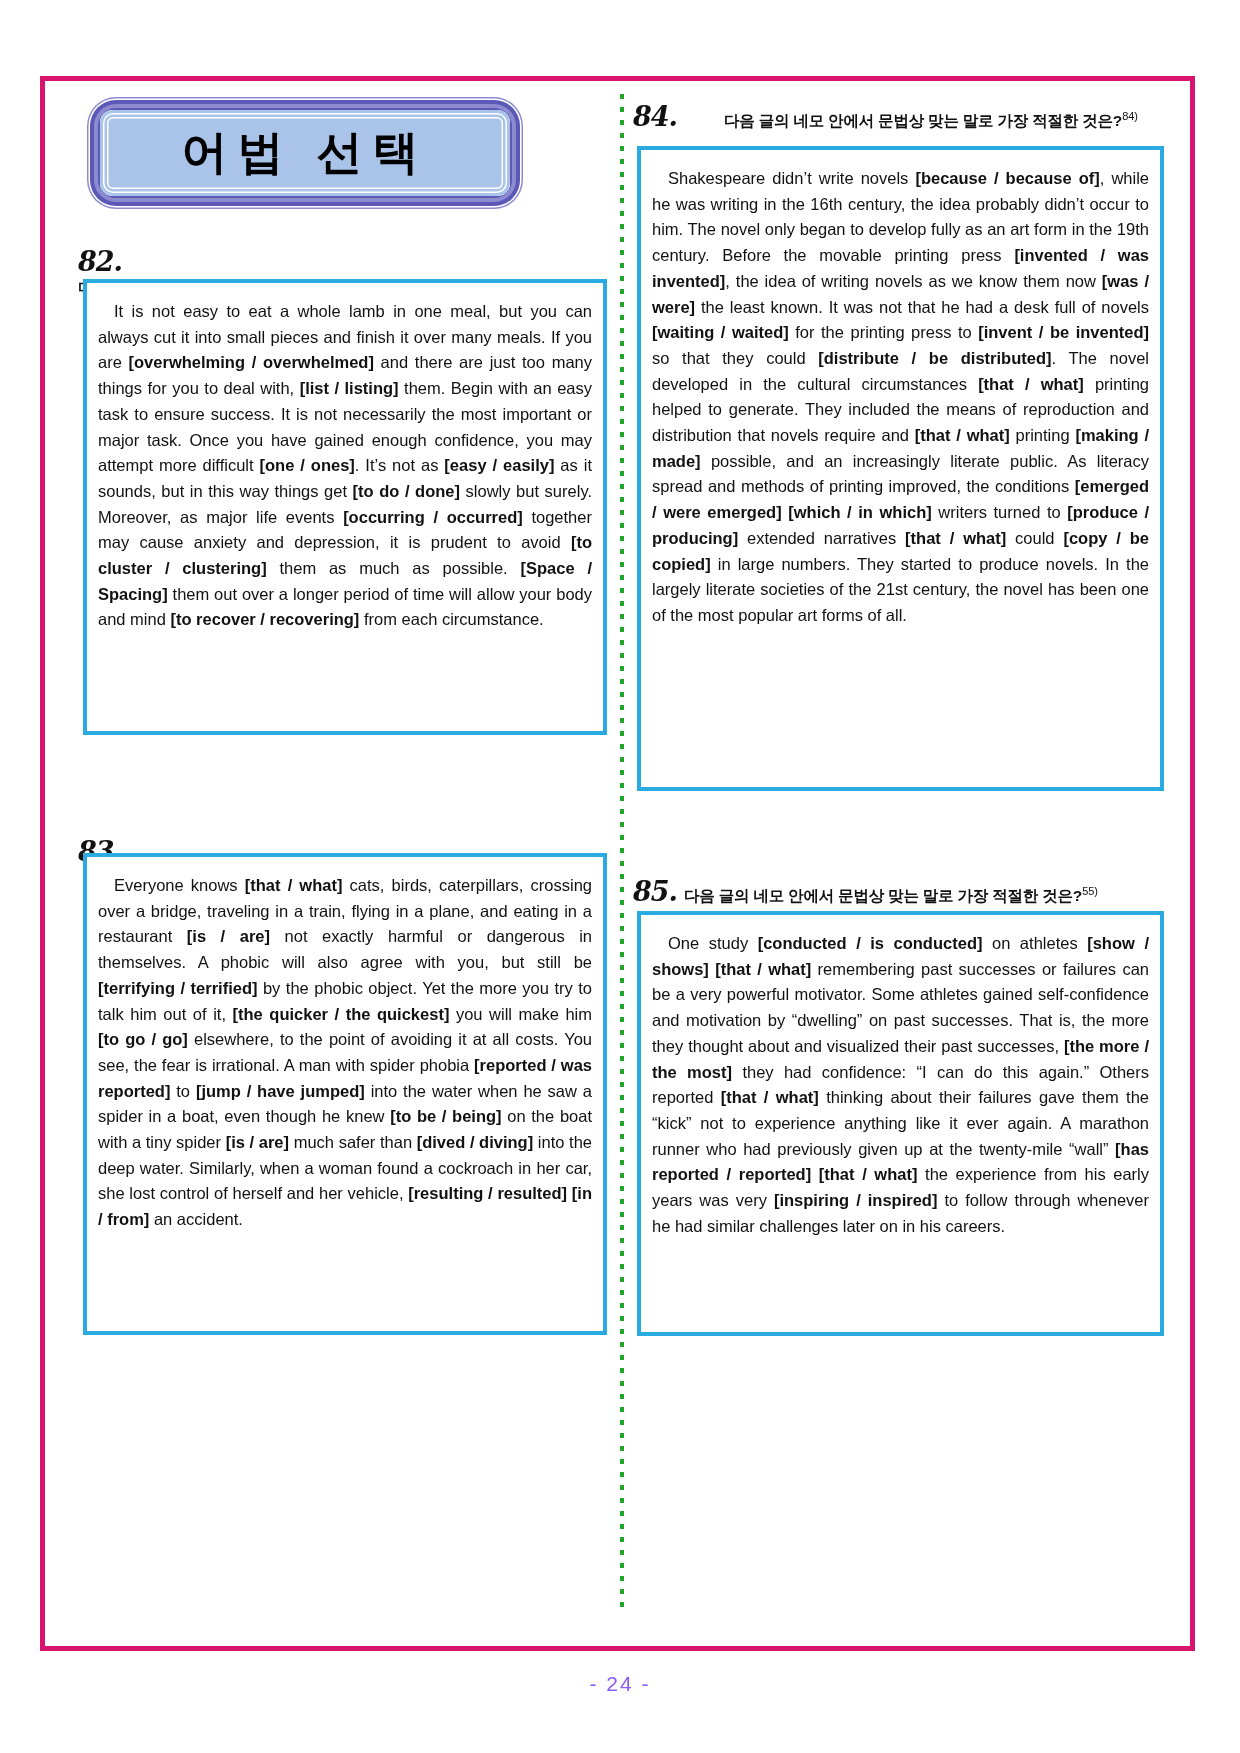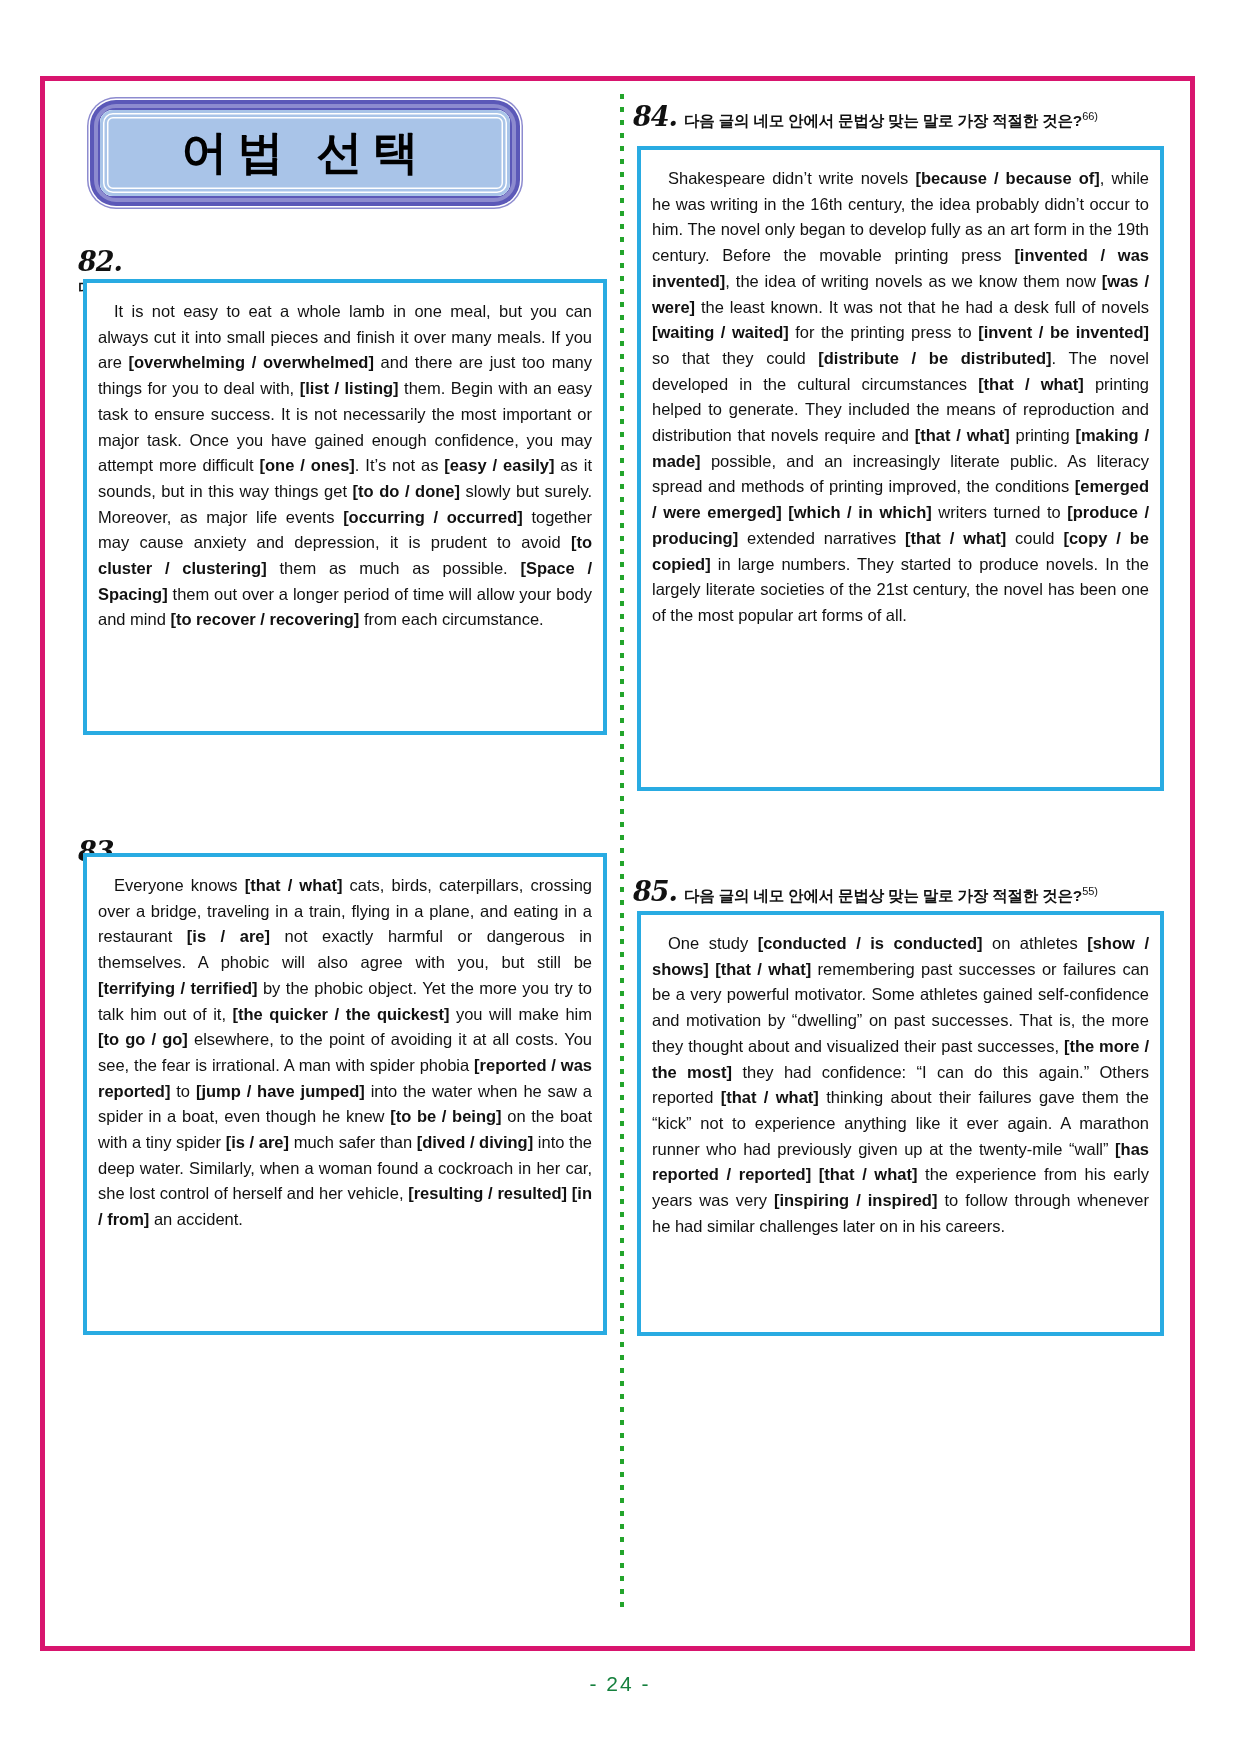--- a/index.html
+++ b/index.html
@@ -130,28 +130,28 @@
   }
   
   .pagenum {
     position: absolute;
     left: 0;
     top: 1672px;
     width: 1240px;
     text-align: center;
     font-size: 21px;
     letter-spacing: 2px;
-    color: #15803d;
+    color: #8b5cf6;
   }
   
   #q82h { left: 78px;  top: 246px; flex-direction: column; }
   #q82b { left: 83px;  top: 279px; width: 524px; min-height: 456px; }
   #q83h { left: 78px;  top: 836px; }
   #q83b { left: 83px;  top: 853px; width: 524px; min-height: 482px; }
-  #q84h { left: 633px; top: 101px; }
+  #q84h { left: 633px; top: 101px; gap: 40px; }
   #q84b { left: 637px; top: 146px; width: 527px; min-height: 645px; }
   #q85h { left: 633px; top: 876px; }
   #q85b { left: 637px; top: 911px; width: 527px; min-height: 425px; }
 </style>
 </head>
 <body>
 
 <div class="page">
 
   <div class="frame"></div>
@@ -174,21 +174,21 @@
   </div>
   <div class="pbox" id="q82b"><span>It is not easy to eat a whole lamb in one meal, but you can always cut it into small pieces and finish it over many meals. If you are </span><b>[overwhelming / overwhelmed]</b><span> and there are just too many things for you to deal with, </span><b>[list / listing]</b><span> them. Begin with an easy task to ensure success. It is not necessarily the most important or major task. Once you have gained enough confidence, you may attempt more difficult </span><b>[one / ones]</b><span>. It’s not as </span><b>[easy / easily]</b><span> as it sounds, but in this way things get </span><b>[to do / done]</b><span> slowly but surely. Moreover, as major life events </span><b>[occurring / occurred]</b><span> together may cause anxiety and depression, it is prudent to avoid </span><b>[to cluster / clustering]</b><span> them as much as possible. </span><b>[Space / Spacing]</b><span> them out over a longer period of time will allow your body and mind </span><b>[to recover / recovering]</b><span> from each circumstance.</span></div>
 
   <div class="qheader" id="q83h">
     <span class="qnum">83.</span>
   </div>
   <div class="pbox" id="q83b"><span>Everyone knows </span><b>[that / what]</b><span> cats, birds, caterpillars, crossing over a bridge, traveling in a train, flying in a plane, and eating in a restaurant </span><b>[is / are]</b><span> not exactly harmful or dangerous in themselves. A phobic will also agree with you, but still be </span><b>[terrifying / terrified]</b><span> by the phobic object. Yet the more you try to talk him out of it, </span><b>[the quicker / the quickest]</b><span> you will make him </span><b>[to go / go]</b><span> elsewhere, to the point of avoiding it at all costs. You see, the fear is irrational. A man with spider phobia </span><b>[reported / was reported]</b><span> to </span><b>[jump / have jumped]</b><span> into the water when he saw a spider in a boat, even though he knew </span><b>[to be / being]</b><span> on the boat with a tiny spider </span><b>[is / are]</b><span> much safer than </span><b>[dived / diving]</b><span> into the deep water. Similarly, when a woman found a cockroach in her car, she lost control of herself and her vehicle, </span><b>[resulting / resulted]</b><span> </span><b>[in / from]</b><span> an accident.</span></div>
 
   <div class="qheader" id="q84h">
     <span class="qnum">84.</span>
-    <span class="qtext"><span>다음 글의 네모 안에서 문법상 맞는 말로 가장 적절한 것은?</span><sup>66)</sup></span>
+    <span class="qtext"><span>다음 글의 네모 안에서 문법상 맞는 말로 가장 적절한 것은?</span><sup>84)</sup></span>
   </div>
   <div class="pbox" id="q84b"><span>Shakespeare didn’t write novels </span><b>[because / because of]</b><span>, while he was writing in the 16th century, the idea probably didn’t occur to him. The novel only began to develop fully as an art form in the 19th century. Before the movable printing press </span><b>[invented / was invented]</b><span>, the idea of writing novels as we know them now </span><b>[was / were]</b><span> the least known. It was not that he had a desk full of novels </span><b>[waiting / waited]</b><span> for the printing press to </span><b>[invent / be invented]</b><span> so that they could </span><b>[distribute / be distributed]</b><span>. The novel developed in the cultural circumstances </span><b>[that / what]</b><span> printing helped to generate. They included the means of reproduction and distribution that novels require and </span><b>[that / what]</b><span> printing </span><b>[making / made]</b><span> possible, and an increasingly literate public. As literacy spread and methods of printing improved, the conditions </span><b>[emerged / were emerged]</b><span> </span><b>[which / in which]</b><span> writers turned to </span><b>[produce / producing]</b><span> extended narratives </span><b>[that / what]</b><span> could </span><b>[copy / be copied]</b><span> in large numbers. They started to produce novels. In the largely literate societies of the 21st century, the novel has been one of the most popular art forms of all.</span></div>
 
   <div class="qheader" id="q85h">
     <span class="qnum">85.</span>
     <span class="qtext"><span>다음 글의 네모 안에서 문법상 맞는 말로 가장 적절한 것은?</span><sup>55)</sup></span>
   </div>
   <div class="pbox" id="q85b"><span>One study </span><b>[conducted / is conducted]</b><span> on athletes </span><b>[show / shows]</b><span> </span><b>[that / what]</b><span> remembering past successes or failures can be a very powerful motivator. Some athletes gained self-confidence and motivation by “dwelling” on past successes. That is, the more they thought about and visualized their past successes, </span><b>[the more / the most]</b><span> they had confidence: “I can do this again.” Others reported </span><b>[that / what]</b><span> thinking about their failures gave them the “kick” not to experience anything like it ever again. A marathon runner who had previously given up at the twenty-mile “wall” </span><b>[has reported / reported]</b><span> </span><b>[that / what]</b><span> the experience from his early years was very </span><b>[inspiring / inspired]</b><span> to follow through whenever he had similar challenges later on in his careers.</span></div>
 
   <div class="pagenum">- 24 -</div>

